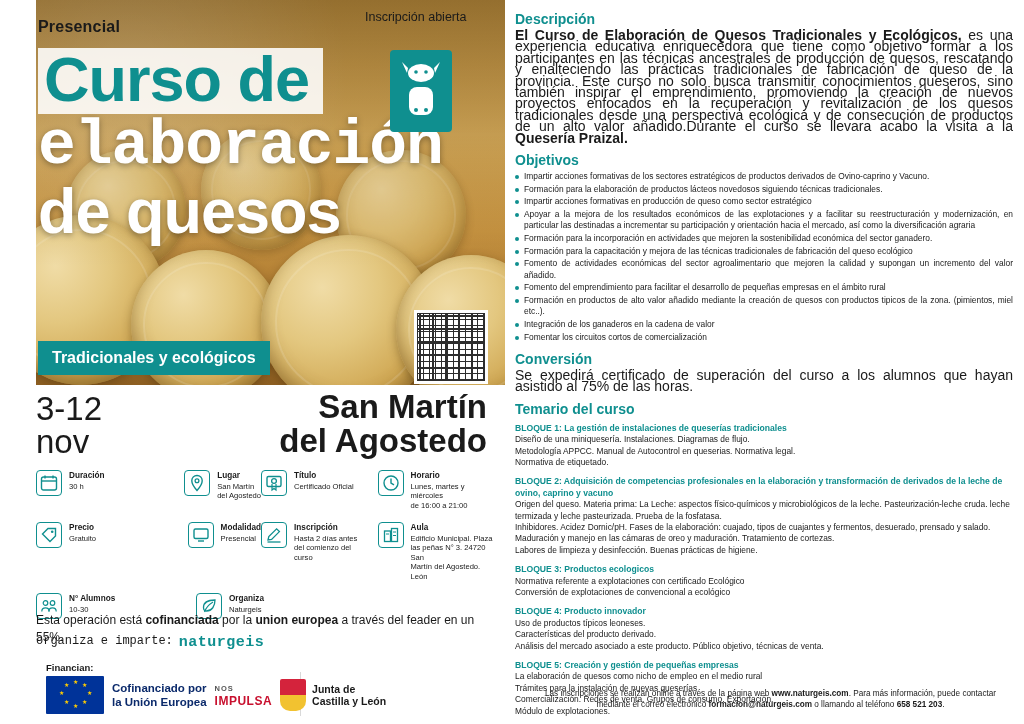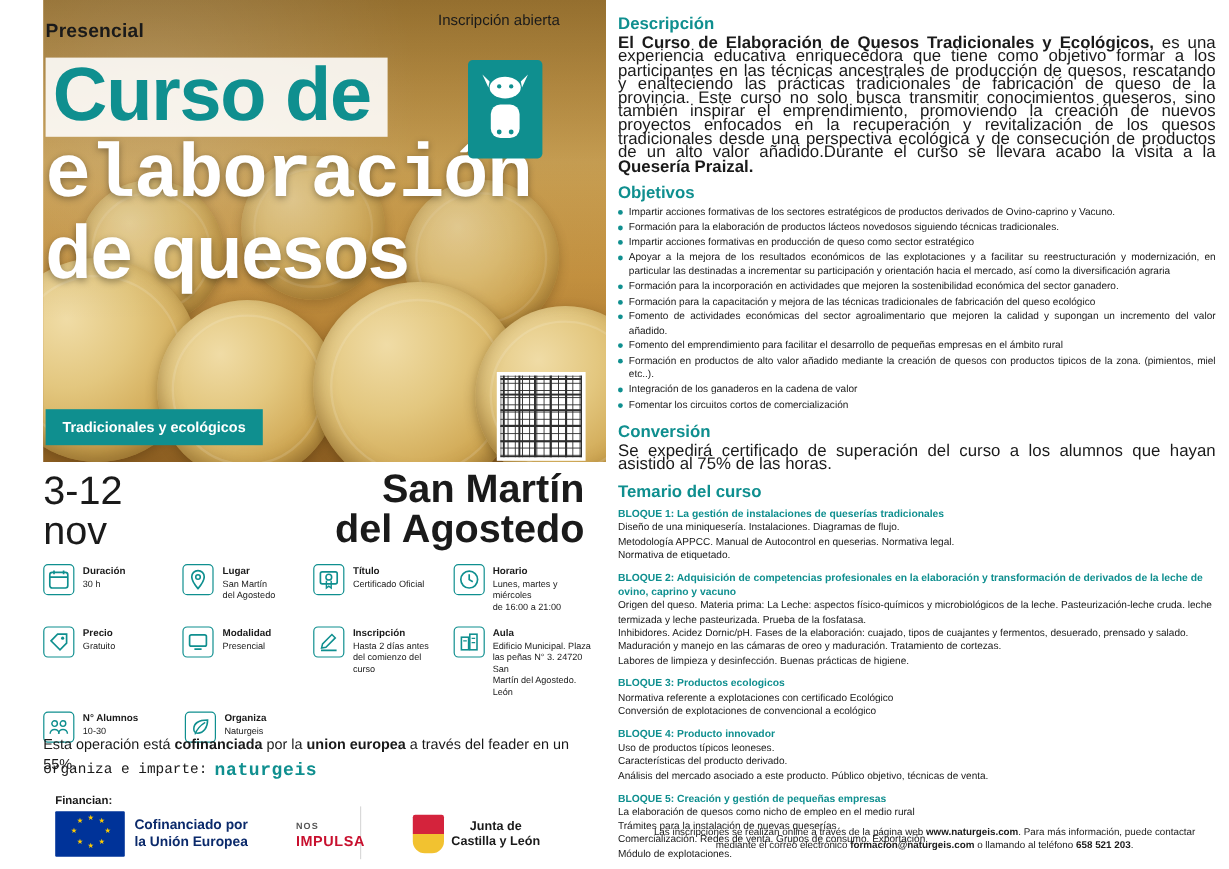--- a/index.html
+++ b/index.html
@@ -102,21 +102,21 @@
     background: #0f8f8f;
     border-radius: 4px;
   }
   .cow-badge svg { position:absolute; left:10px; top:10px; }
 
   .tag-trad {
     position: absolute;
     left: 38px; top: 341px;
     background: #0f8f8f;
     color: #ffffff;
-    font-size: 12px;
+    font-size: 16px;
     font-weight: bold;
     padding: 8px 14px;
   }
   .qr {
     position: absolute;
     left: 414px; top: 310px;
     width: 68px; height: 68px;
     background: #ffffff;
     padding: 3px;
   }
@@ -152,21 +152,21 @@
 
   
   .info-grid {
     position: absolute;
     left: 36px; top: 470px;
     width: 460px;
   }
   .info-row { display: flex; margin-bottom: 12px; }
   .info-cell { display: flex; gap: 7px; }
   .c1 { width: 118px; }
-  .c2 { width: 110px; }
+  .c2 { width: 110px; justify-content: flex-end; }
   .c3 { width: 118px; }
   .c4 { width: 120px; }
   .ic {
     width: 24px; height: 24px; flex: 0 0 24px;
     border: 1.6px solid #0f8f8f;
     border-radius: 4px;
     position: relative;
   }
   .ic svg { position: absolute; left: 3px; top: 3px; }
   .info-txt { font-size: 7.6px; line-height: 9.5px; color: #1a1a1a; padding-top: 1px; }
@@ -179,35 +179,35 @@
     font-size: 12px;
     line-height: 17px;
     color: #1a1a1a;
   }
   .coop b { font-weight: bold; }
   .brand-line { position:absolute; left:36px; top:634px; font-size:12px; display:flex; gap:6px; align-items:flex-start;font-family:Liberation Mono, monospace;}
   .naturgeis-logo{
     font-size: 15px; letter-spacing:.5px; color:#0f8f8f; font-weight:bold;
   }
   .financian { position:absolute; left:46px; top:662px; font-size:9.5px; font-weight:bold;}
-  .logos { position:absolute; left:46px; top:676px; display:flex; align-items:center; gap:40px;}
+  .logos { position:absolute; left:46px; top:676px; display:flex; align-items:center; gap:8px;}
   .eu-flag {
     width: 58px; height: 38px; background:#003399; position:relative; border-radius:1px;
   }
   .eu-flag .stars{
     position:absolute; left:50%; top:50%; width:26px; height:26px; transform:translate(-50%,-50%);
     border-radius:50%;
   }
   .eu-flag .stars span{
     position:absolute; color:#FFCC00; font-size:6px; line-height:6px;
   }
   .eu-text { font-size:11.5px; line-height:14px; color:#0b2a6b; font-weight:bold;}
   .nos-impulsa { font-size:12px; line-height:13px; color:#c8102e; font-weight:bold; letter-spacing:.5px;}
   .nos-impulsa .small{ font-size:7.5px; color:#555; letter-spacing:1px;}
-  .jcyl { display:flex; align-items:center; gap:6px;text-align:center;}
+  .jcyl { display:flex; align-items:center; gap:6px;}
   .jcyl-shield{ width:26px; height:32px; background:linear-gradient(180deg,#d4233c 0%,#d4233c 50%,#f2c230 50%,#f2c230 100%); border-radius:2px 2px 10px 10px;}
   .jcyl-text{ font-size:10.5px; line-height:12px; color:#1a1a1a; font-weight:bold;}
   .sep-line{ position:absolute; left:300px; top:672px; width:1px; height:44px; background:#d9d9d9;}
 
   
   .right {
     position: absolute;
     left: 515px; top: 14px;
     width: 498px;
     font-size: 8.4px;

